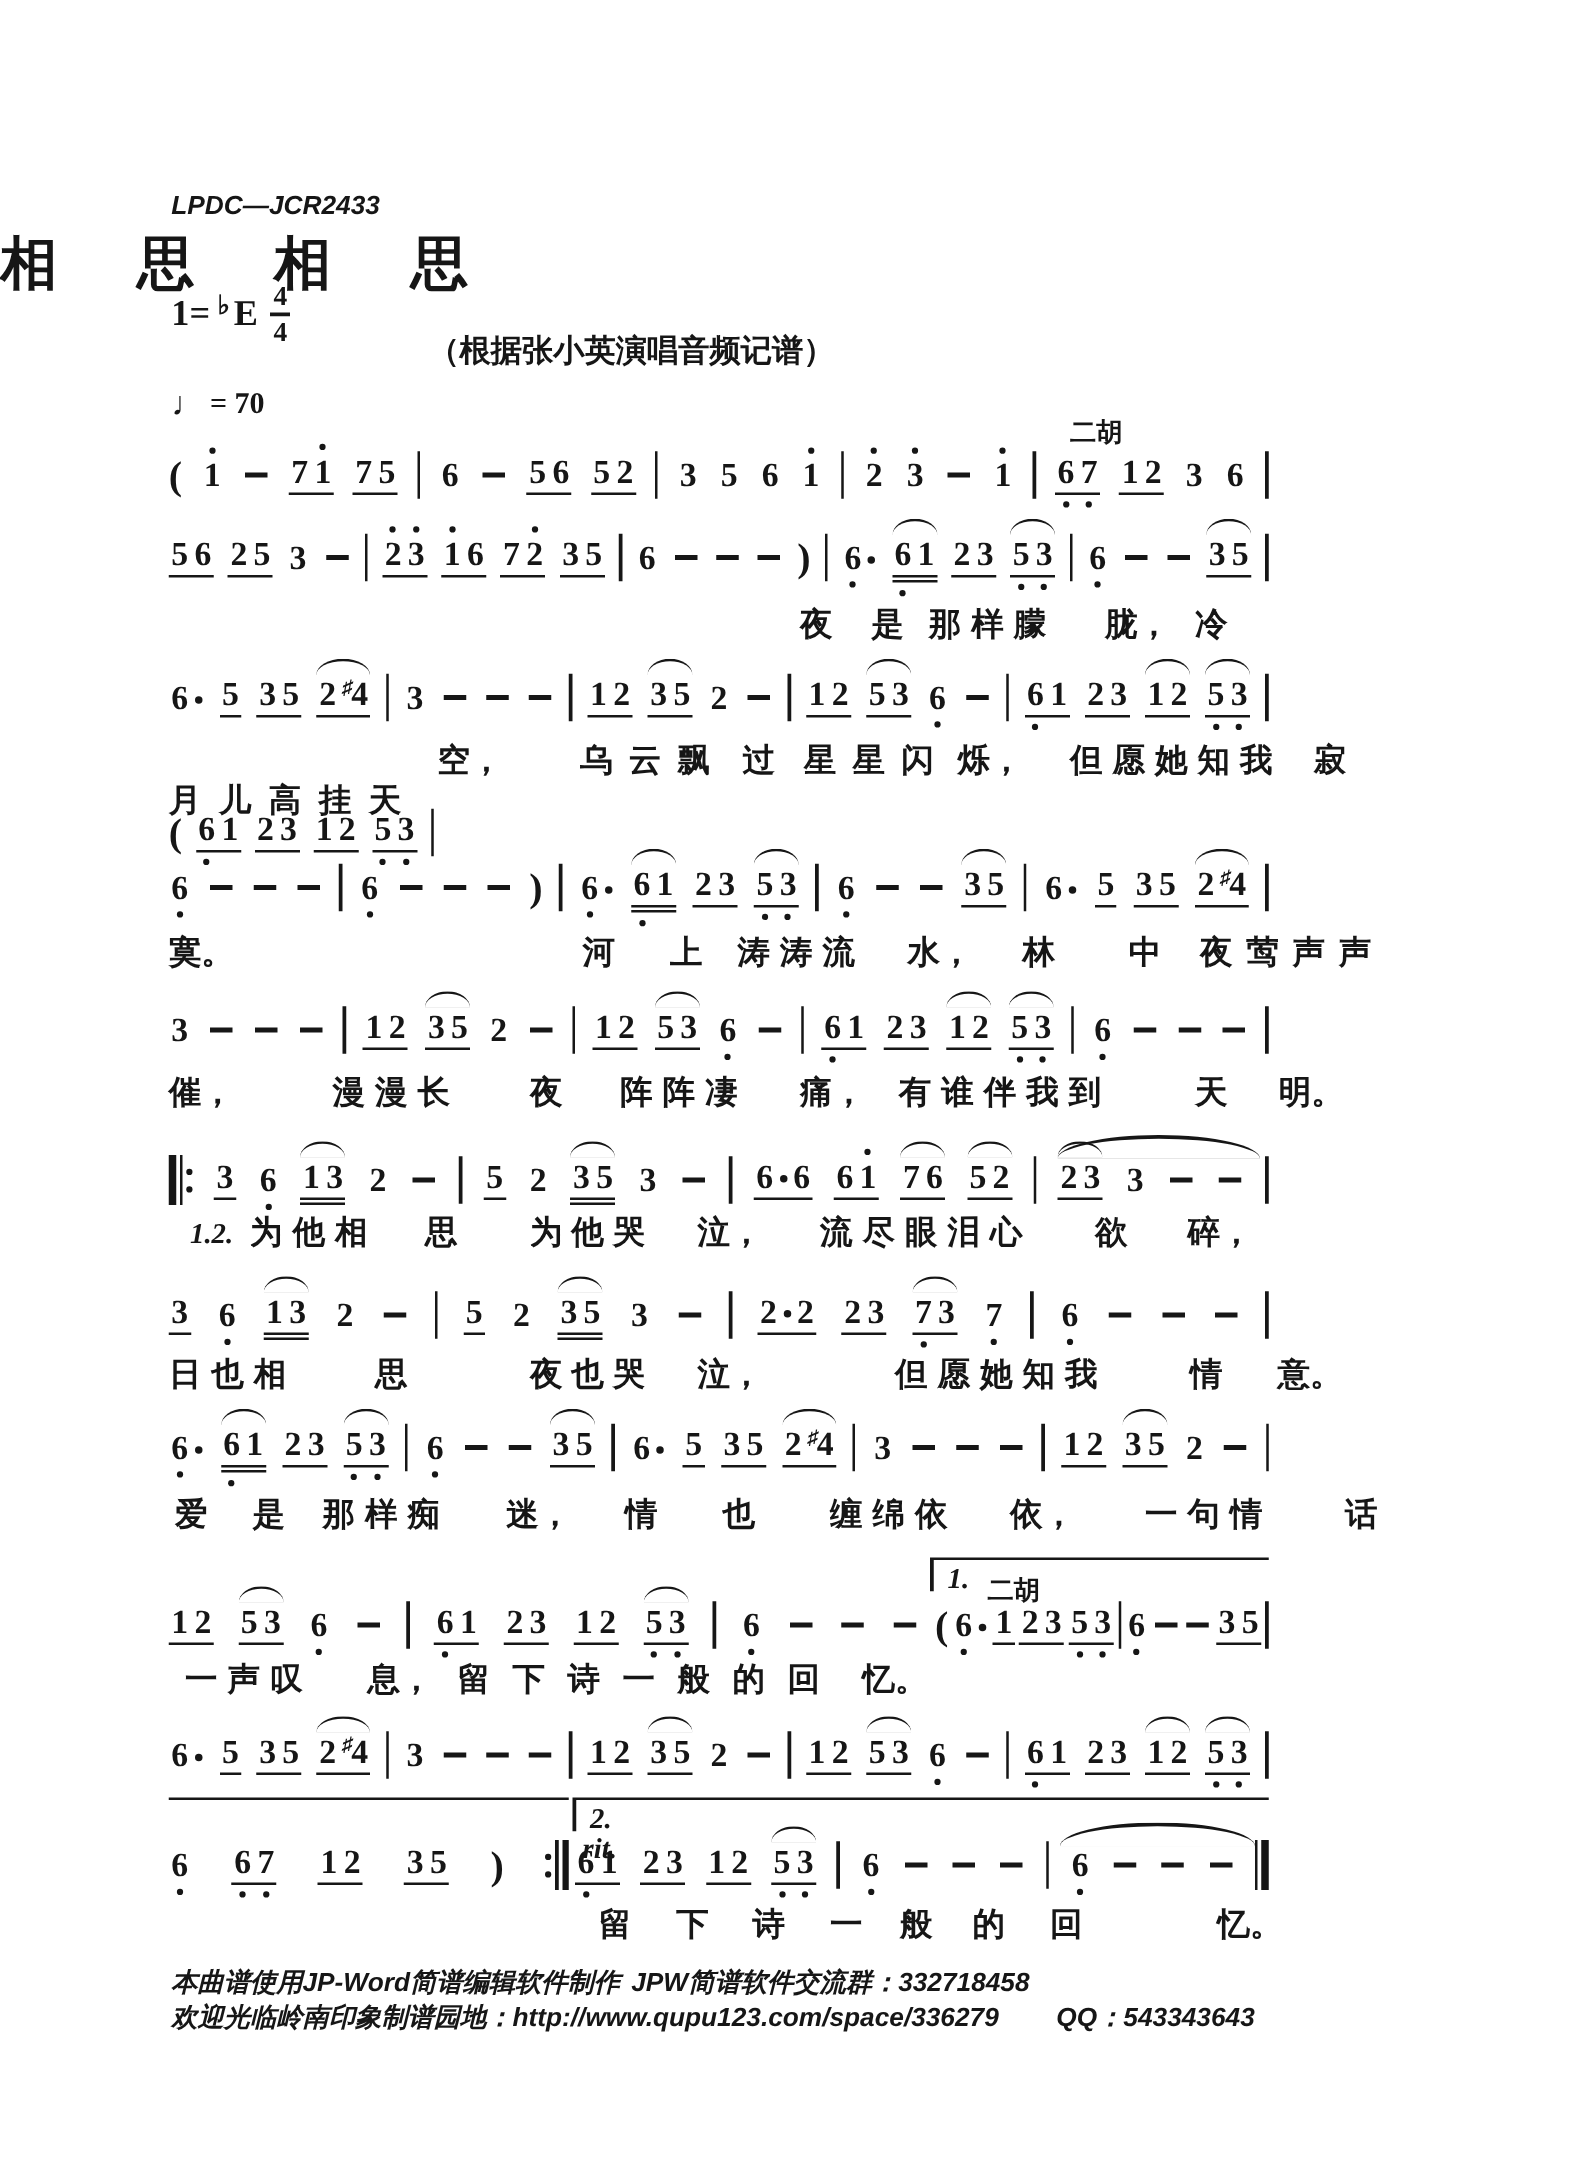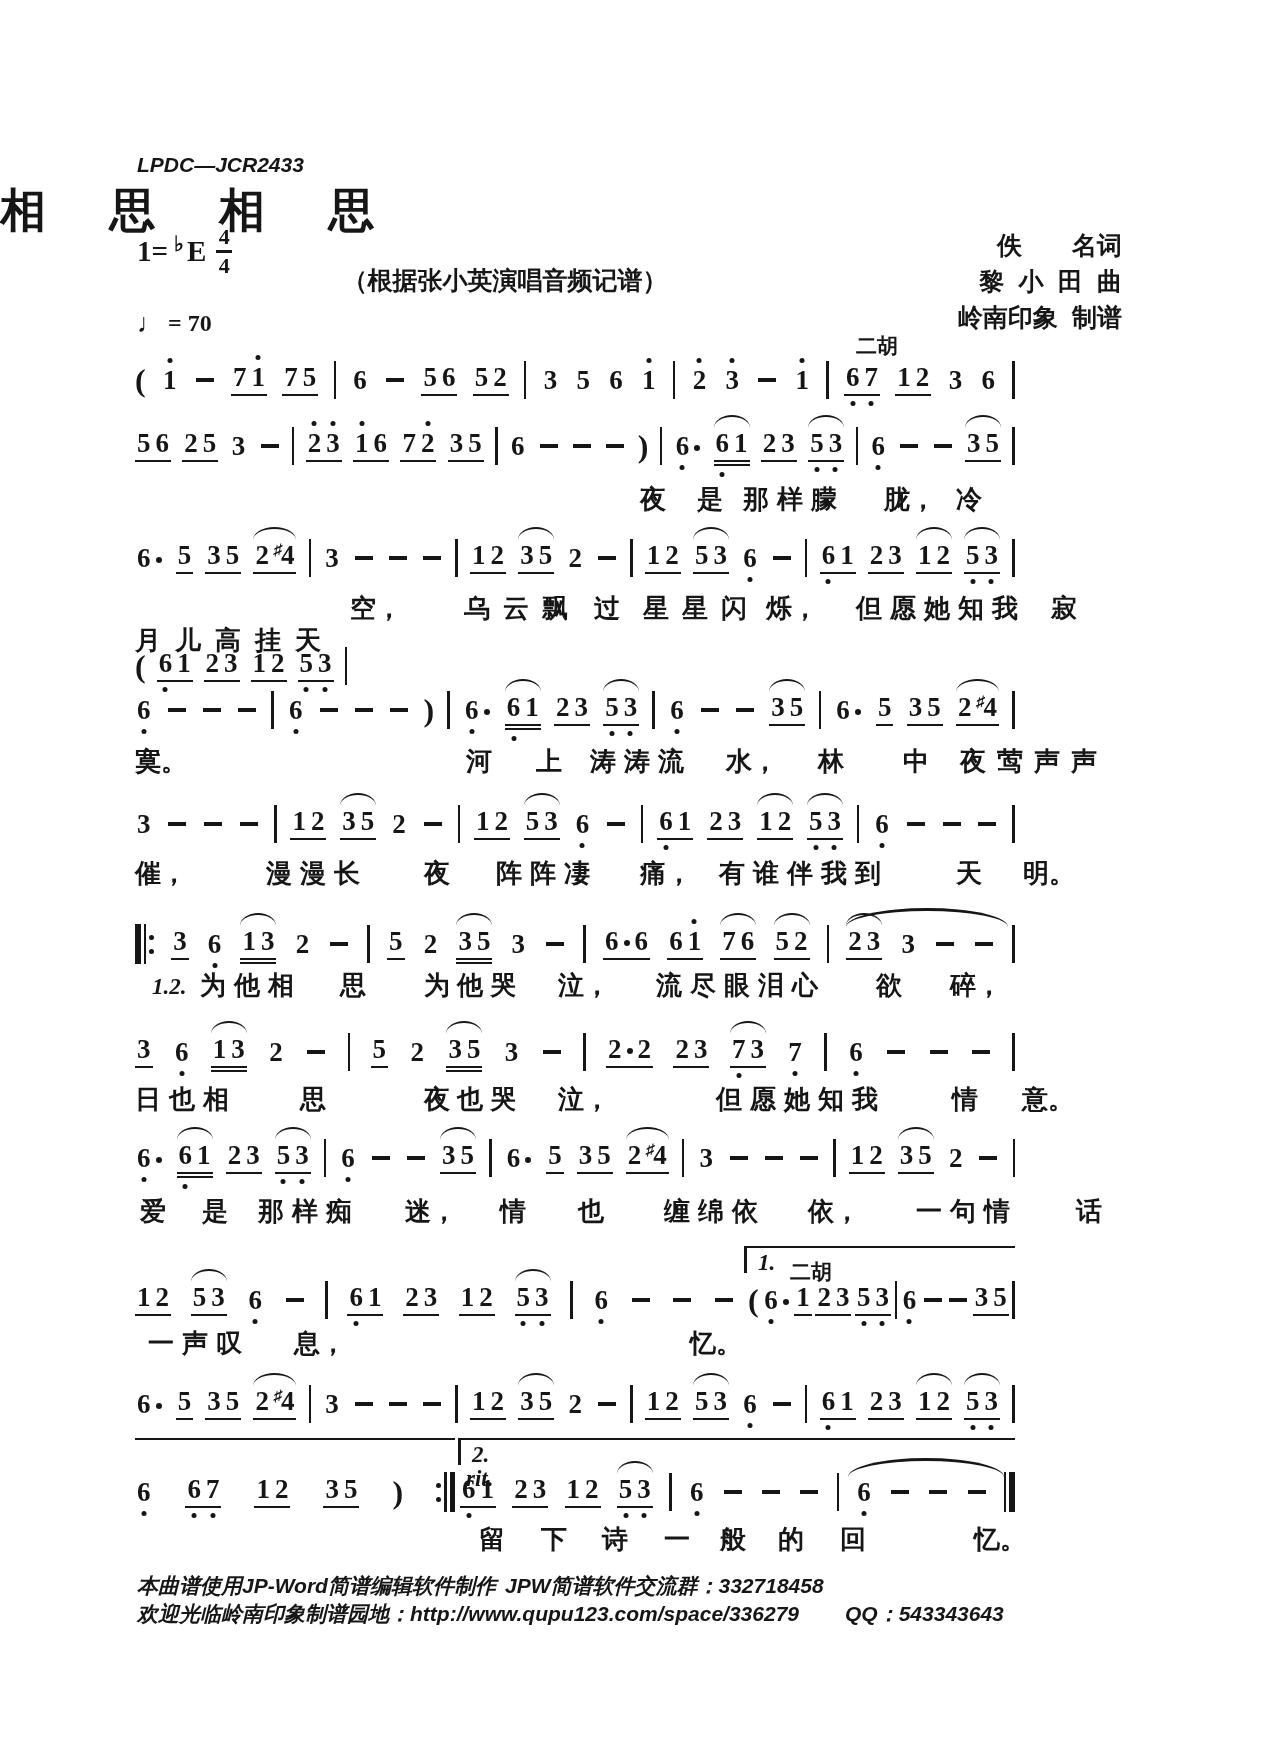--- a/index.html
+++ b/index.html
@@ -70,25 +70,20 @@
       <span class="bar"></span>
       <span>4</span>
     </span>
   </div>
 
   <div class="tempo">
     <span class="nq">♩</span>
     <span>= 70</span>
   </div>
 
-  <div class="credits">
-    <div>佚　　名词</div>
-    <div>黎 小 田 曲</div>
-    <div>岭南印象 制谱</div>
-  </div>
 
   <div id="score-area">
       <div class="mrow" style="left: 135px; top: 358px; width: 880px;">
         <span class="par">(</span>
         <span class="cl">
           <span class="ch">1<i class="dA"></i></span>
         </span>
         <span class="dash"></span>
         <span class="cl u1">
           <span class="ch">7</span>
@@ -746,20 +741,21 @@
         <span class="dash"></span>
         <span class="cl u1">
           <span class="ch">3</span>
           <span class="ch">5</span>
         </span>
         <span class="bl"></span>
       </div>
       <div class="lyr" style="top: 1328px;">
         <span style="left: 148px; letter-spacing: 8px;">一声叹</span>
         <span style="left: 294px;">息，</span>
+        <span style="left: 366px; letter-spacing: 18px;">留下诗一般的回</span>
         <span style="left: 690px;">忆。</span>
       </div>
       <div class="mrow" style="left: 135px; top: 1382px; width: 880px;">
         <span class="cl">
           <span class="ch">6</span>
           <span class="aug"></span>
         </span>
         <span class="cl u1">
           <span class="ch">5</span>
         </span>

